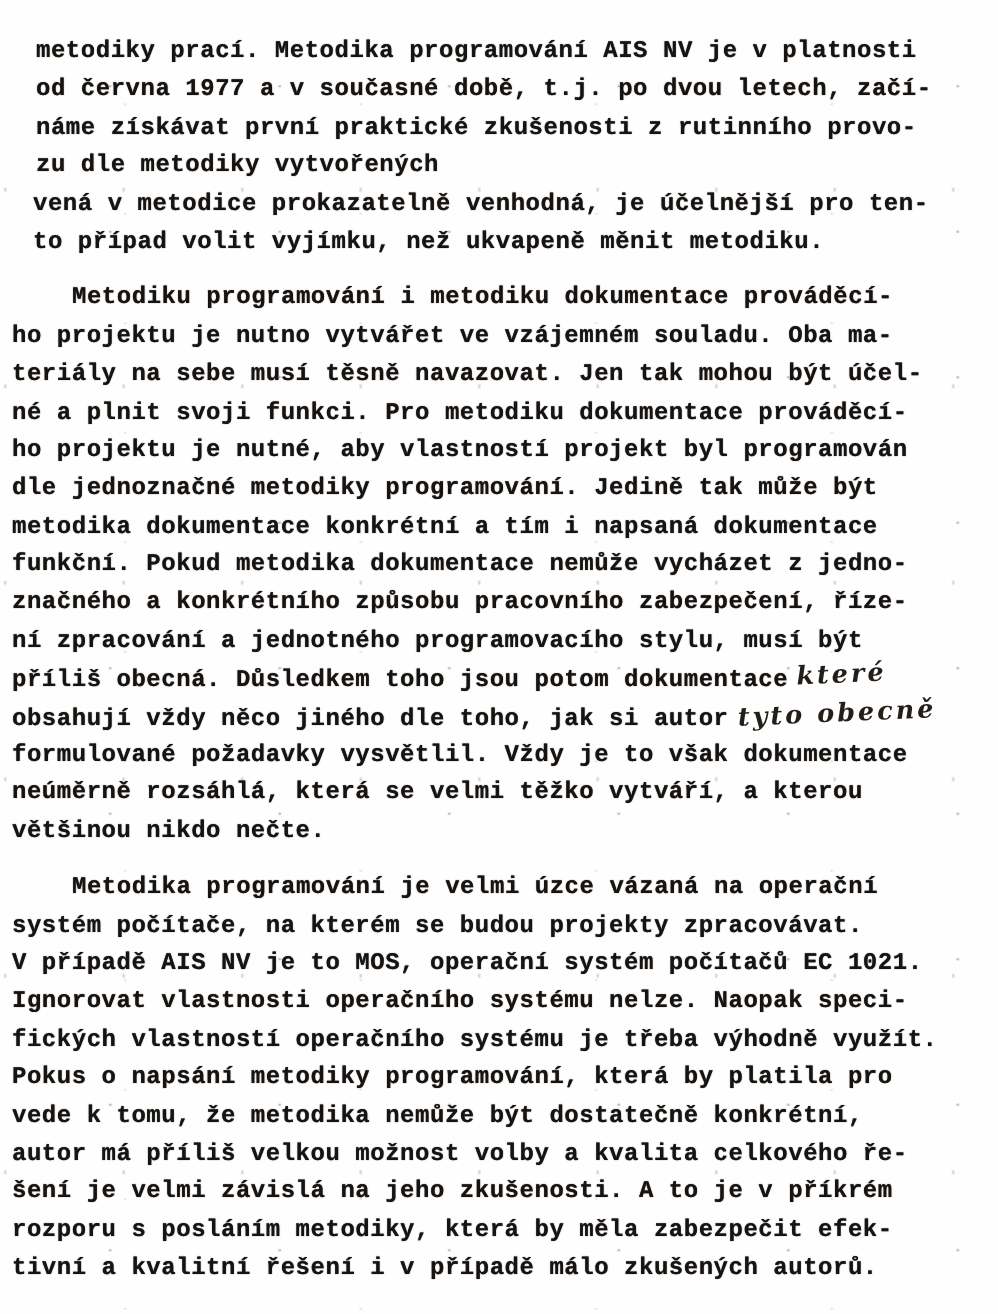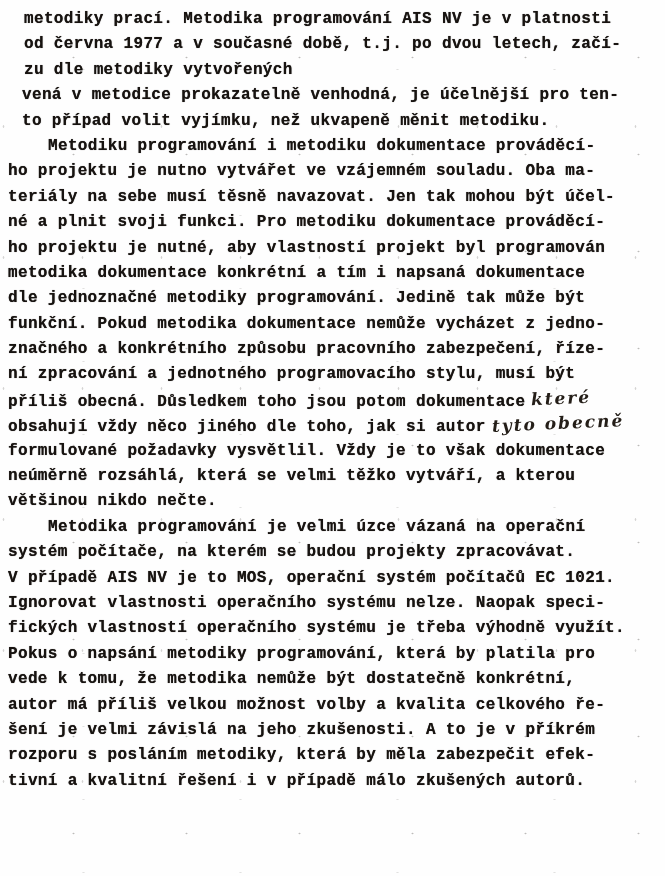--- a/index.html
+++ b/index.html
@@ -18,64 +18,65 @@
       radial-gradient(rgba(20,15,10,0.18) 0.5px, transparent 1.2px),
       radial-gradient(rgba(20,15,10,0.12) 0.7px, transparent 1.4px);
     background-size: 113px 97px, 79px 131px, 157px 73px;
     background-position: 17px 9px, 43px 61px, 5px 33px;
     overflow: hidden;
     font-family: "Liberation Mono", "DejaVu Sans Mono", monospace;
     font-weight: 700;
     font-size: 16px;
     color: #171310;
     box-sizing: border-box;
-    padding-top: 7px;
+    padding-top: 22px;
   }
   .line {
     height: 25.4px;
     line-height: 25.4px;
     white-space: pre;
     letter-spacing: 0.35px;
     text-shadow: 0 0 0.7px rgba(23,19,16,0.85);
   }
   .ind-body { padding-left: 8px; }
   .ind-cont { padding-left: 24px; }
   .ind-dash { padding-left: 8px; }
   .ind-item { padding-left: 22px; }
-  .ind-par  { padding-left: 48px; }
+  .ind-par  { padding-left: 48px; margin-top: 12px; }
   .handwriting {
     display: inline-block;
     font-family: "DejaVu Serif", serif;
     font-style: italic;
     font-weight: 600;
     font-size: 17px;
     letter-spacing: 2px;
     transform: rotate(-2.5deg) translateY(-2px);
     margin-left: 6px;
     text-shadow: none;
     color: #241e18;
   }
 </style>
 </head>
 <body>
 
 <div class="page">
   <div id="text-block">
       <div class="line ind-cont"><span>metodiky prací. Metodika programování AIS NV je v platnosti</span></div>
       <div class="line ind-cont"><span>od června 1977 a v současné době, t.j. po dvou letech, začí-</span></div>
+      <div class="line ind-cont"><span>náme získávat první praktické zkušenosti z rutinního provo-</span></div>
       <div class="line ind-cont"><span>zu dle metodiky vytvořených</span></div>
       <div class="line ind-item"><span>vená v metodice prokazatelně venhodná, je účelnější pro ten-</span></div>
       <div class="line ind-item"><span>to případ volit vyjímku, než ukvapeně měnit metodiku.</span></div>
       <div class="line ind-par"><span>Metodiku programování i metodiku dokumentace prováděcí-</span></div>
       <div class="line ind-body"><span>ho projektu je nutno vytvářet ve vzájemném souladu. Oba ma-</span></div>
       <div class="line ind-body"><span>teriály na sebe musí těsně navazovat. Jen tak mohou být účel-</span></div>
       <div class="line ind-body"><span>né a plnit svoji funkci. Pro metodiku dokumentace prováděcí-</span></div>
       <div class="line ind-body"><span>ho projektu je nutné, aby vlastností projekt byl programován</span></div>
+      <div class="line ind-body"><span>dle jednoznačné metodiky programování. Jedině tak může být</span></div>
       <div class="line ind-body"><span>metodika dokumentace konkrétní a tím i napsaná dokumentace</span></div>
-      <div class="line ind-body"><span>dle jednoznačné metodiky programování. Jedině tak může být</span></div>
       <div class="line ind-body"><span>funkční. Pokud metodika dokumentace nemůže vycházet z jedno-</span></div>
       <div class="line ind-body"><span>značného a konkrétního způsobu pracovního zabezpečení, říze-</span></div>
       <div class="line ind-body"><span>ní zpracování a jednotného programovacího stylu, musí být</span></div>
       <div class="line ind-body"><span>příliš obecná. Důsledkem toho jsou potom dokumentace</span><span class="handwriting">které</span></div>
       <div class="line ind-body"><span>obsahují vždy něco jiného dle toho, jak si autor</span><span class="handwriting">tyto obecně</span></div>
       <div class="line ind-body"><span>formulované požadavky vysvětlil. Vždy je to však dokumentace</span></div>
       <div class="line ind-body"><span>neúměrně rozsáhlá, která se velmi těžko vytváří, a kterou</span></div>
       <div class="line ind-body"><span>většinou nikdo nečte.</span></div>
       <div class="line ind-par"><span>Metodika programování je velmi úzce vázaná na operační</span></div>
       <div class="line ind-body"><span>systém počítače, na kterém se budou projekty zpracovávat.</span></div>

